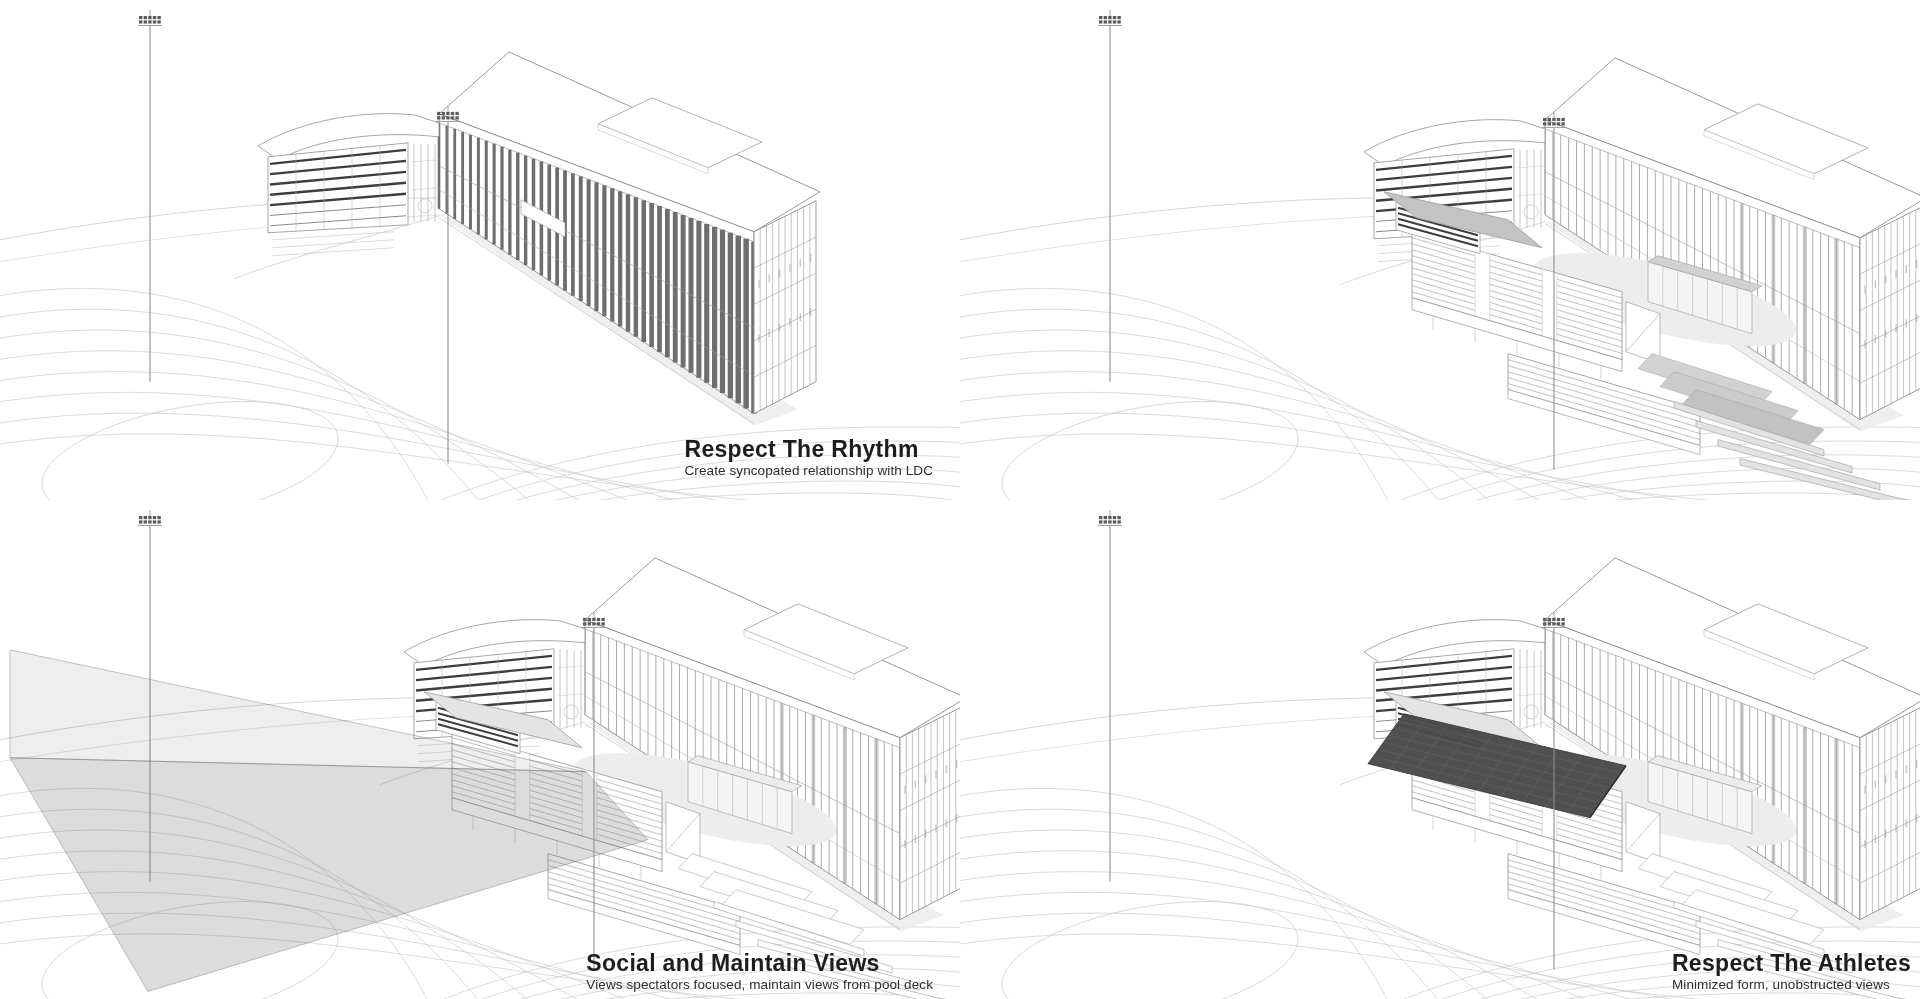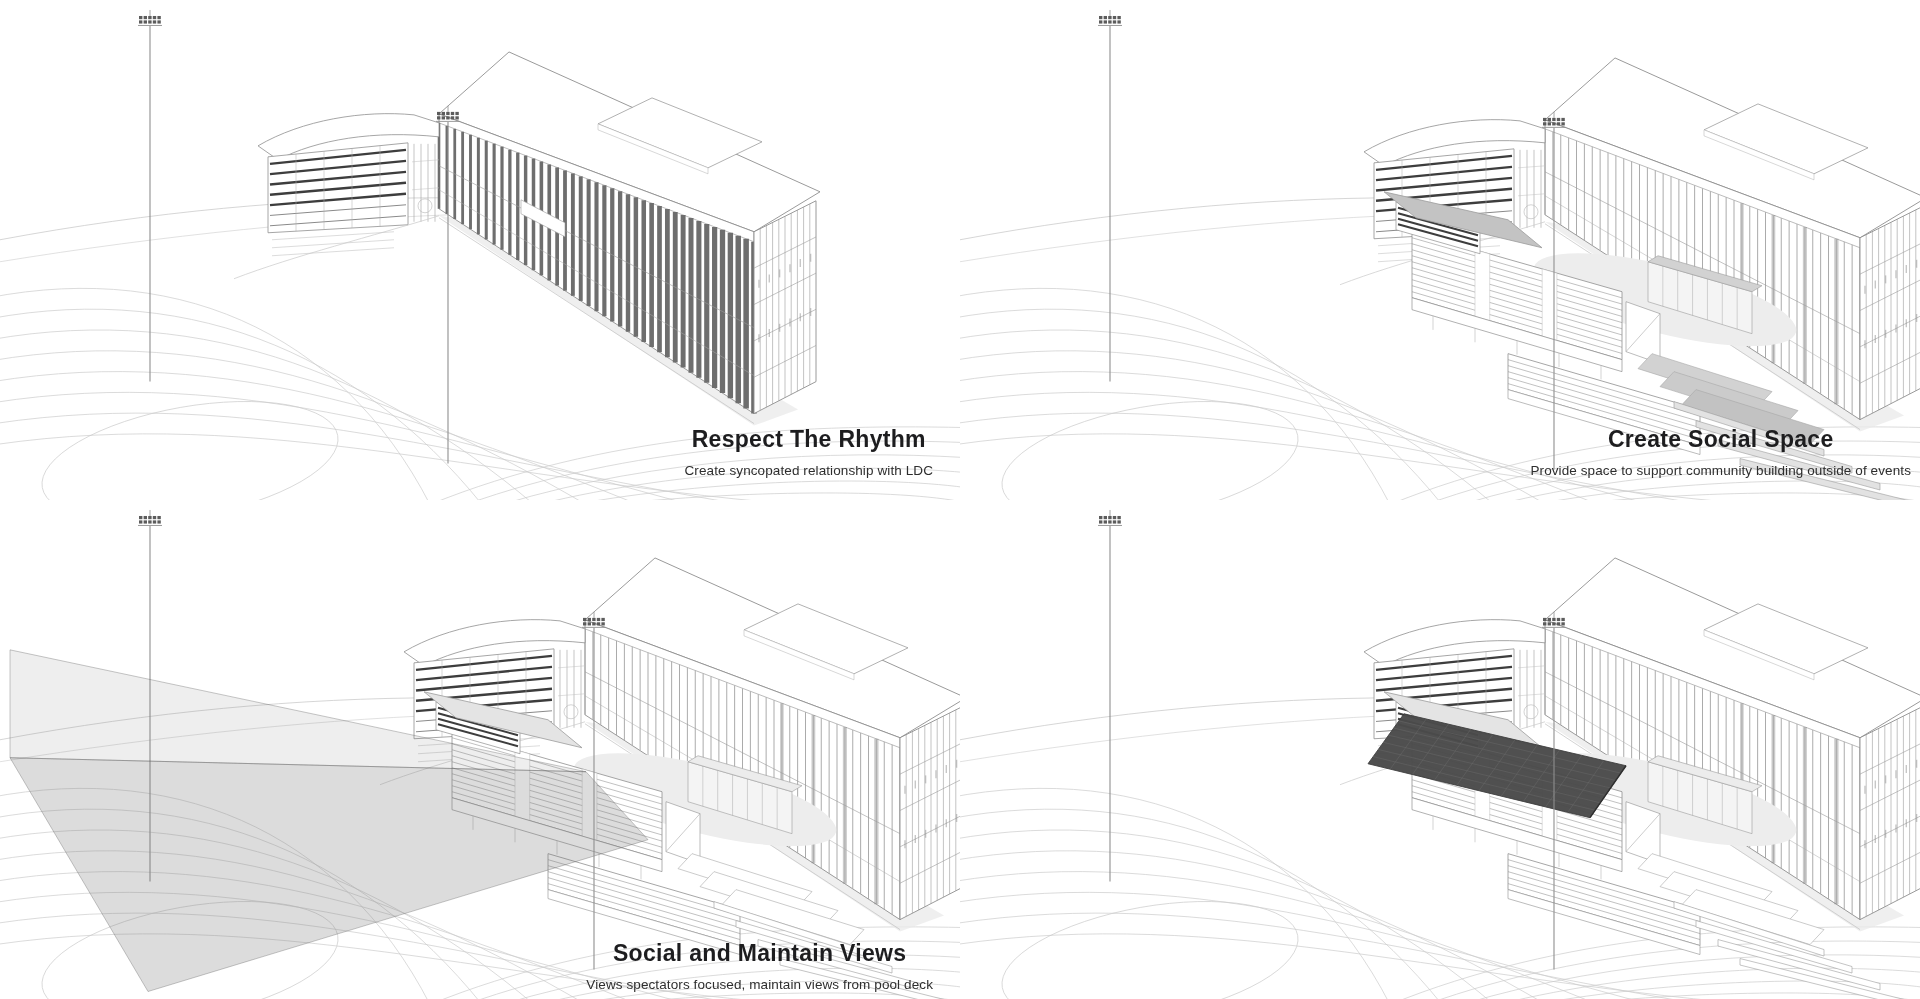--- a/index.html
+++ b/index.html
@@ -3,25 +3,25 @@
 <meta charset="utf-8">
 <style>
   * { margin:0; padding:0; box-sizing:border-box; }
   html,body { width:1920px; height:999px; background:#fff; overflow:hidden; }
   body { font-family:"Liberation Sans", sans-serif; }
   .board { display:grid; width:1920px; height:999px;
            grid-template-columns:1fr 1fr; grid-template-rows:1fr 1fr; background:#fff; }
   .panel { position:relative; overflow:hidden; background:#fff; }
   figure.scene { position:absolute; inset:0; margin:0; }
   figure.scene svg { display:block; width:100%; height:100%; }
-  .caption { position:absolute; right:27px; bottom:22px; text-align:center; z-index:5; }
+  .caption { position:absolute; right:27px; bottom:22px; text-align:left; z-index:5; }
   .panel:nth-child(even) .caption { right:9px; }
   .panel:nth-child(n+3) .caption { bottom:7px; }
   .title { font-size:23px; font-weight:700; letter-spacing:.3px; color:var(--title-ink,#1d1d1f); }
-  .subtitle { font-size:13.5px; margin-top:10px; letter-spacing:.1px; color:var(--subtitle-ink,#2e2e2e); }
+  .subtitle { font-size:13.5px; letter-spacing:.1px; color:var(--subtitle-ink,#2e2e2e); }
 </style>
 </head>
 <body>
 
 <main class="board">
 
   <section class="panel">
     <figure class="scene">
         <svg viewBox="0 0 960 500" preserveAspectRatio="none">
           <g>
@@ -381,24 +381,20 @@
             <rect x="601.4" y="118" width="3.4" height="3.2" fill="#5c5c5c"></rect>
             <rect x="583" y="122.4" width="3.4" height="3.2" fill="#5c5c5c"></rect>
             <rect x="587.6" y="122.4" width="3.4" height="3.2" fill="#5c5c5c"></rect>
             <rect x="592.2" y="122.4" width="3.4" height="3.2" fill="#5c5c5c"></rect>
             <rect x="596.8" y="122.4" width="3.4" height="3.2" fill="#5c5c5c"></rect>
             <rect x="601.4" y="122.4" width="3.4" height="3.2" fill="#5c5c5c"></rect>
             <line x1="582" y1="127.5" x2="606" y2="127.5" stroke="#8f8f8f" stroke-width="0.9"></line>
           </g>
         </svg>
       </figure>
-    <div class="caption">
-      <h2 class="title">Create Social Space</h2>
-      <p class="subtitle">Provide space to support community building outside of events</p>
-    </div>
   </section>
 
   <section class="panel">
     <figure class="scene">
         <svg viewBox="0 0 960 500" preserveAspectRatio="none">
           <g>
             <path d="M0,240 C150,212 300,198 440,198" fill="none" stroke="#cccccc" stroke-width="0.8"></path>
             <path d="M0,262 C160,236 330,218 480,214" fill="none" stroke="#cccccc" stroke-width="0.6"></path>
             <path d="M-30,302 C 170,256 340,330 430,505" fill="none" stroke="#cccccc" stroke-width="0.7"></path>
             <path d="M-30,323 C 180,277 358,351 482,505" fill="none" stroke="#cccccc" stroke-width="0.7"></path>
@@ -828,15 +824,19 @@
             <rect x="601.4" y="118" width="3.4" height="3.2" fill="#5c5c5c"></rect>
             <rect x="583" y="122.4" width="3.4" height="3.2" fill="#5c5c5c"></rect>
             <rect x="587.6" y="122.4" width="3.4" height="3.2" fill="#5c5c5c"></rect>
             <rect x="592.2" y="122.4" width="3.4" height="3.2" fill="#5c5c5c"></rect>
             <rect x="596.8" y="122.4" width="3.4" height="3.2" fill="#5c5c5c"></rect>
             <rect x="601.4" y="122.4" width="3.4" height="3.2" fill="#5c5c5c"></rect>
             <line x1="582" y1="127.5" x2="606" y2="127.5" stroke="#8f8f8f" stroke-width="0.9"></line>
           </g>
         </svg>
       </figure>
+    <div class="caption">
+      <h2 class="title">Respect The Athletes</h2>
+      <p class="subtitle">Minimized form, unobstructed views</p>
+    </div>
   </section>
 
 </main>
 
 </body></html>

